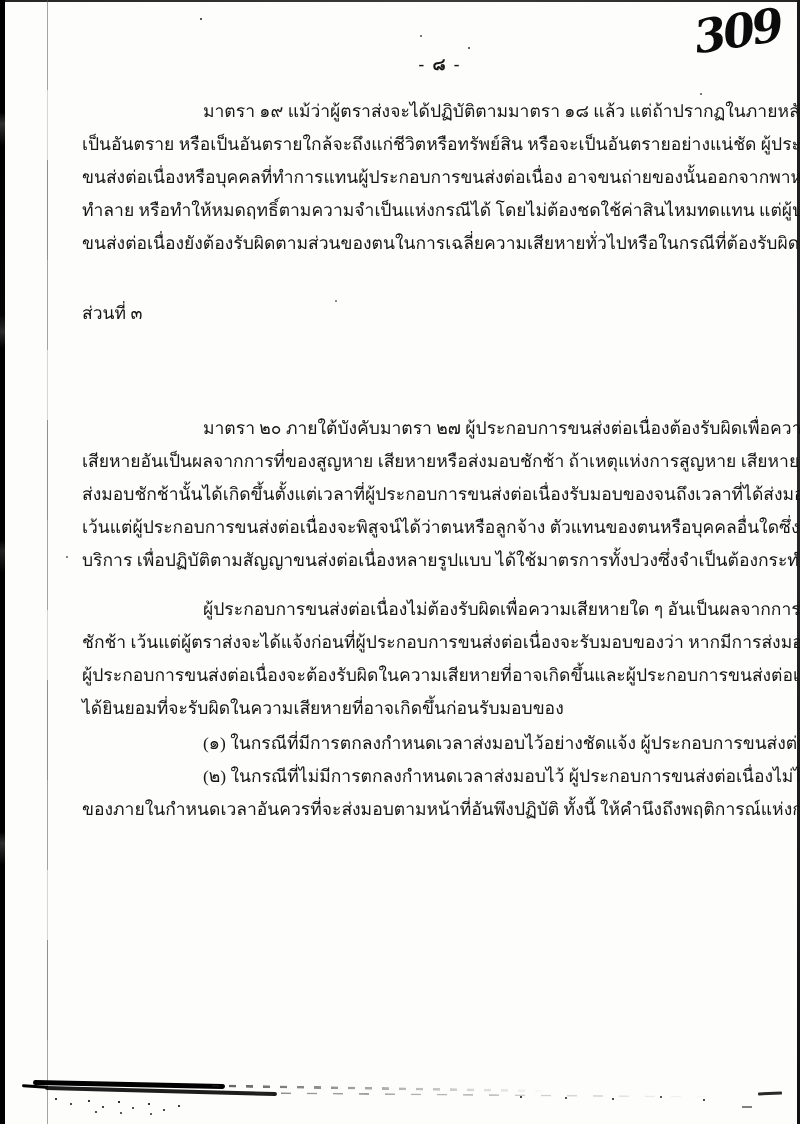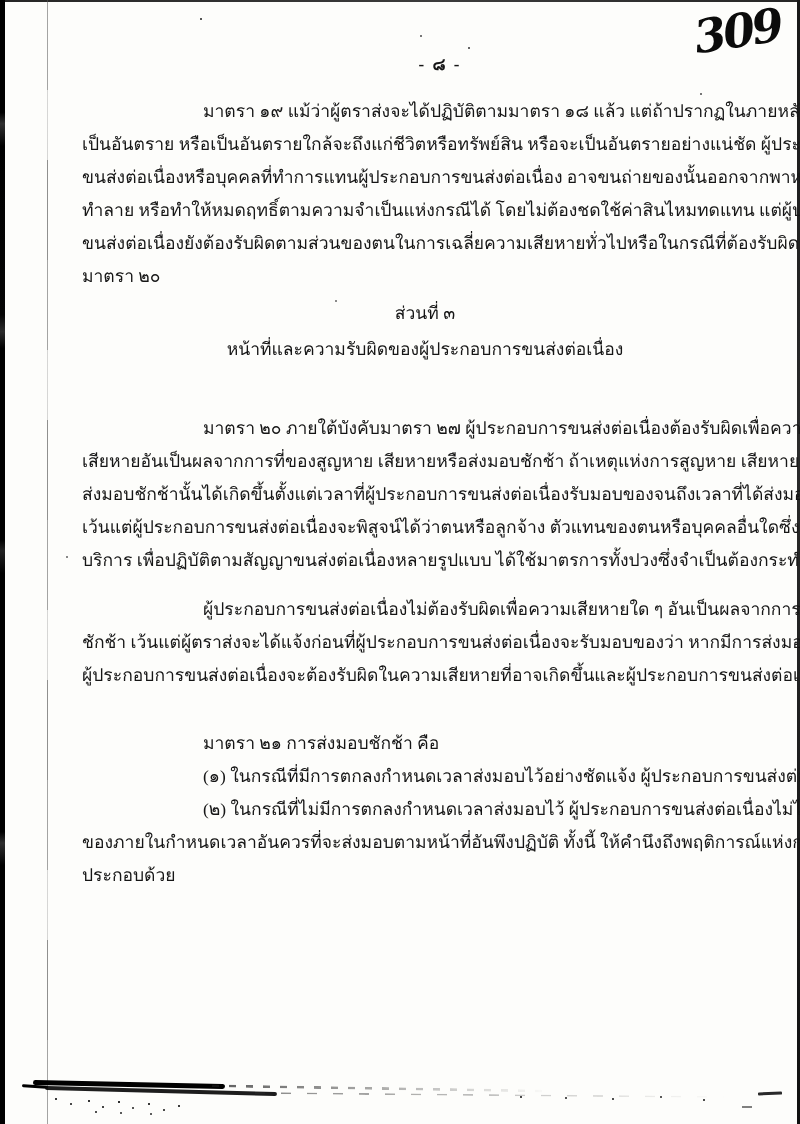--- a/index.html
+++ b/index.html
@@ -55,21 +55,21 @@
     font-family: "DejaVu Serif", serif;
   }
   
   .para {
     position: absolute; left: 82px; width: 686px;
     font-size: 17.5px; line-height: 33px; margin: 0;
   }
   .line { display: block; white-space: nowrap; }
   .line.ind { padding-left: 121px; }
   .sec19  { top: 95px; }
-  .heading { top: 295px; text-align: center; line-height: 36px; }
+  .heading { top: 295px; line-height: 36px; }
   .sec20a { top: 412px; }
   .sec20b { top: 593px; }
   .sec21  { top: 727px; }
   
   .smear-a {
     position: absolute; left: 33px; top: 1082px; width: 192px; height: 5px;
     background: #000; border-radius: 3px; transform: rotate(1.2deg);
   }
   .smear-b {
     position: absolute; left: 45px; top: 1089px; width: 232px; height: 4px;
@@ -132,48 +132,45 @@
 
   <div class="page-number">- ๘ -</div>
   <div class="handwritten">309</div>
 
   <p class="para sec19">
     <span class="line ind">มาตรา ๑๙  แม้ว่าผู้ตราส่งจะได้ปฏิบัติตามมาตรา ๑๘ แล้ว แต่ถ้าปรากฏในภายหลังว่าของนั้น</span>
     <span class="line">เป็นอันตราย หรือเป็นอันตรายใกล้จะถึงแก่ชีวิตหรือทรัพย์สิน หรือจะเป็นอันตรายอย่างแน่ชัด ผู้ประกอบการ</span>
     <span class="line">ขนส่งต่อเนื่องหรือบุคคลที่ทำการแทนผู้ประกอบการขนส่งต่อเนื่อง อาจขนถ่ายของนั้นออกจากพาหนะที่ขนส่ง</span>
     <span class="line">ทำลาย หรือทำให้หมดฤทธิ์ตามความจำเป็นแห่งกรณีได้ โดยไม่ต้องชดใช้ค่าสินไหมทดแทน แต่ผู้ประกอบการ</span>
     <span class="line">ขนส่งต่อเนื่องยังต้องรับผิดตามส่วนของตนในการเฉลี่ยความเสียหายทั่วไปหรือในกรณีที่ต้องรับผิดตาม</span>
-    <span class="line">มาตรา ๒๐</span>
   </p>
 
   <p class="para heading">
     <span class="line">ส่วนที่ ๓</span>
-    <span class="line">หน้าที่และความรับผิดของผู้ประกอบการขนส่งต่อเนื่อง</span>
   </p>
 
   <p class="para sec20a">
     <span class="line ind">มาตรา ๒๐  ภายใต้บังคับมาตรา ๒๗ ผู้ประกอบการขนส่งต่อเนื่องต้องรับผิดเพื่อความ</span>
     <span class="line">เสียหายอันเป็นผลจากการที่ของสูญหาย เสียหายหรือส่งมอบชักช้า ถ้าเหตุแห่งการสูญหาย เสียหายหรือ</span>
     <span class="line">ส่งมอบชักช้านั้นได้เกิดขึ้นตั้งแต่เวลาที่ผู้ประกอบการขนส่งต่อเนื่องรับมอบของจนถึงเวลาที่ได้ส่งมอบของนั้น</span>
     <span class="line">เว้นแต่ผู้ประกอบการขนส่งต่อเนื่องจะพิสูจน์ได้ว่าตนหรือลูกจ้าง ตัวแทนของตนหรือบุคคลอื่นใดซึ่งตนได้ใช้</span>
     <span class="line">บริการ เพื่อปฏิบัติตามสัญญาขนส่งต่อเนื่องหลายรูปแบบ ได้ใช้มาตรการทั้งปวงซึ่งจำเป็นต้องกระทำเพื่อ</span>
   </p>
 
   <p class="para sec20b">
     <span class="line ind">ผู้ประกอบการขนส่งต่อเนื่องไม่ต้องรับผิดเพื่อความเสียหายใด ๆ อันเป็นผลจากการส่งมอบ</span>
     <span class="line">ชักช้า เว้นแต่ผู้ตราส่งจะได้แจ้งก่อนที่ผู้ประกอบการขนส่งต่อเนื่องจะรับมอบของว่า หากมีการส่งมอบชักช้า</span>
     <span class="line">ผู้ประกอบการขนส่งต่อเนื่องจะต้องรับผิดในความเสียหายที่อาจเกิดขึ้นและผู้ประกอบการขนส่งต่อเนื่อง</span>
+    <span class="line">ได้ยินยอมที่จะรับผิดในความเสียหายที่อาจเกิดขึ้นก่อนรับมอบของ</span>
   </p>
 
   <p class="para sec21">
-    <span class="line ind">มาตรา ๒๑  การส่งมอบชักช้า คือ</span>
     <span class="line ind">(๑) ในกรณีที่มีการตกลงกำหนดเวลาส่งมอบไว้อย่างชัดแจ้ง ผู้ประกอบการขนส่งต่อเนื่อง</span>
     <span class="line ind">(๒) ในกรณีที่ไม่มีการตกลงกำหนดเวลาส่งมอบไว้ ผู้ประกอบการขนส่งต่อเนื่องไม่ได้ส่งมอบ</span>
     <span class="line">ของภายในกำหนดเวลาอันควรที่จะส่งมอบตามหน้าที่อันพึงปฏิบัติ ทั้งนี้ ให้คำนึงถึงพฤติการณ์แห่งกรณี</span>
-    <span class="line">ประกอบด้วย</span>
   </p>
 
   <div class="smear-tip"></div>
   <div class="smear-a"></div>
   <div class="smear-b"></div>
   <div class="smear-tail1"></div>
   <div class="smear-tail2"></div>
   <div class="smear-dots"></div>
   <div class="dash-right1"></div>
   <div class="dash-right2"></div>

